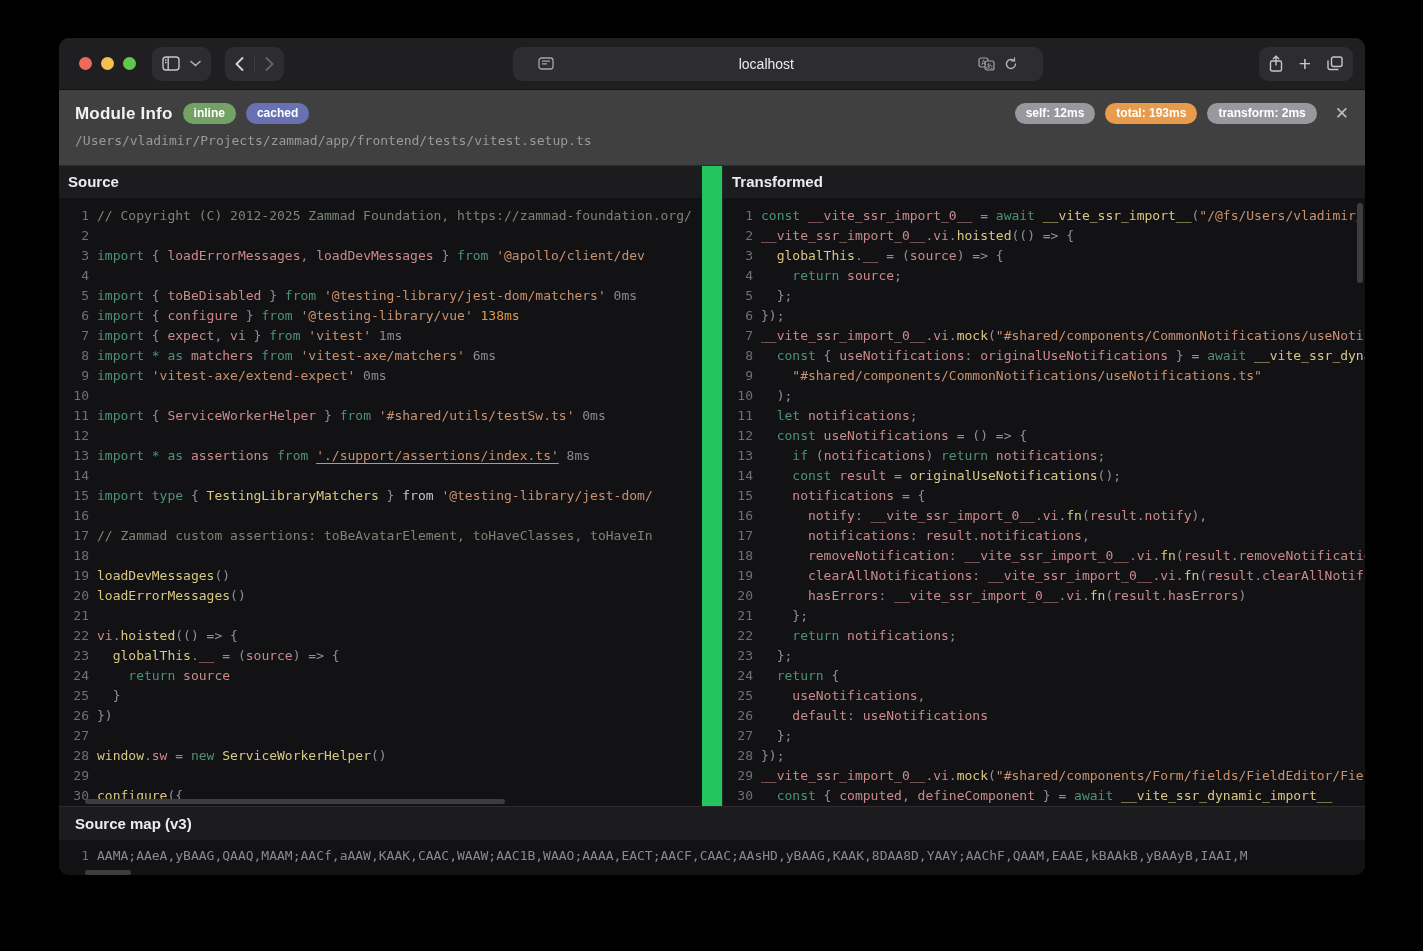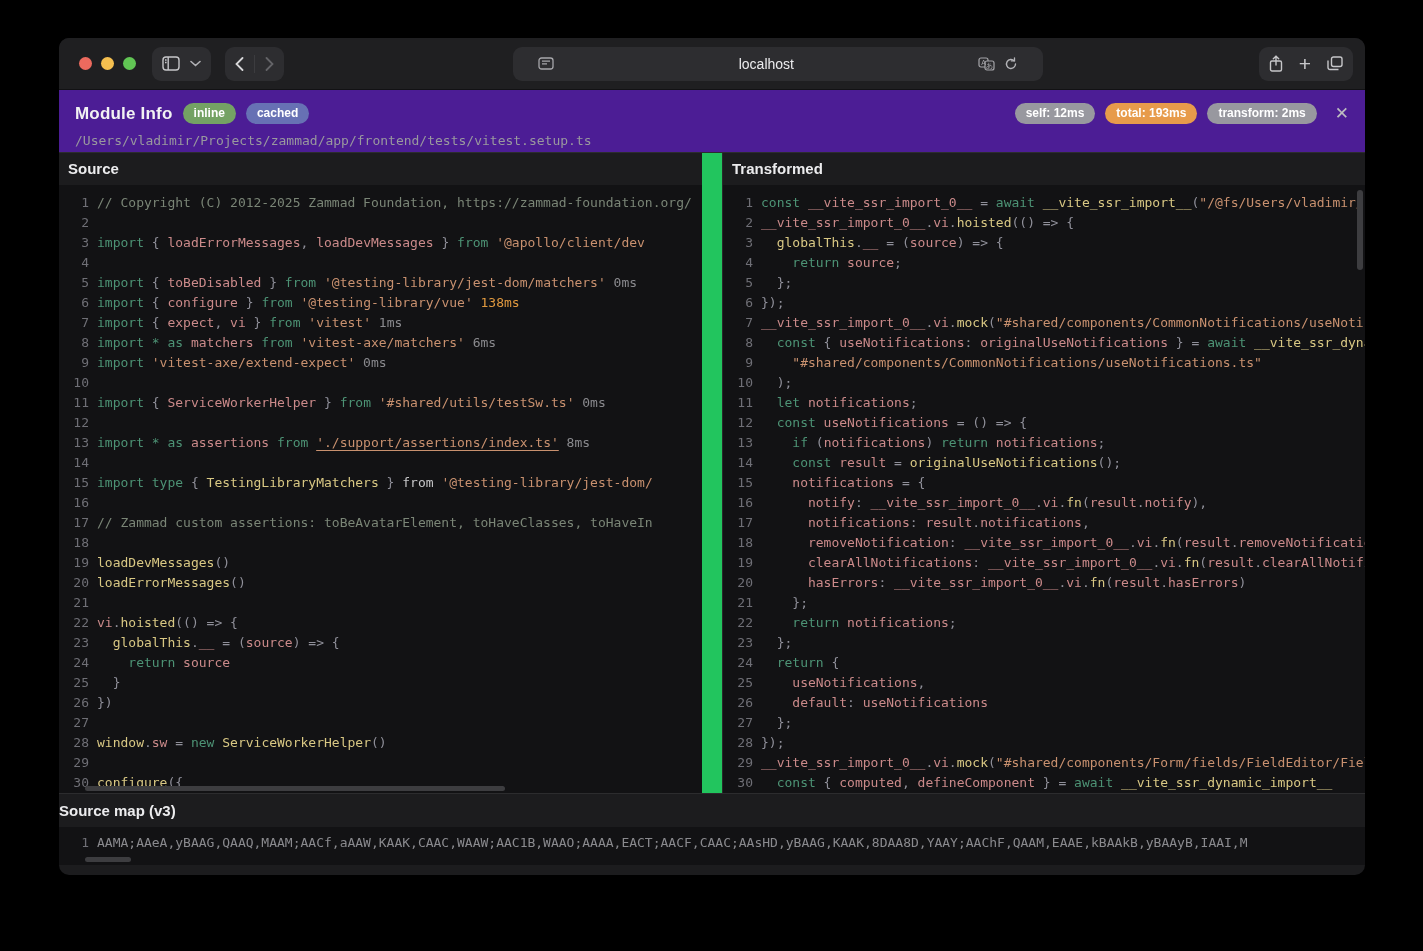--- a/index.html
+++ b/index.html
@@ -14,21 +14,21 @@
   .light{width:13px;height:13px;border-radius:50%;}
   .grp{background:#2d2d30;border-radius:9px;height:34px;display:flex;align-items:center;
        padding:0 10px;gap:10px;margin-right:14px;}
   .icbtn{display:flex;align-items:center;justify-content:center;color:#b9b9bd;}
   .url-wrap{flex:1;display:flex;justify-content:center;}
   .url-bar{width:530px;height:34px;background:#2d2d30;border-radius:9px;display:flex;
            align-items:center;padding:0 25px;box-sizing:border-box;}
   .url-text{flex:1;text-align:center;color:#ececee;font-size:14px;}
   .plus{color:#c6c6c9;font-size:21px;font-weight:400;line-height:1;}
   
-  .mod-header{padding:13px 16px 4px;border-bottom:1px solid #2c2c2e;background:#4c1d95;}
+  .mod-header{padding:13px 16px 17px;border-bottom:1px solid #2c2c2e;background:#404040;}
   .mod-row1{display:flex;align-items:center;gap:10px;}
   .mod-title{font-size:17px;font-weight:bold;color:#f2f2f3;letter-spacing:.2px;}
   .badge{font-size:12px;font-weight:bold;color:#fff;padding:3px 11px 4px;border-radius:20px;}
   .badge-green{background:#74a264;}
   .badge-indigo{background:#6771b4;text-align:right;}
   .badge-gray{background:#98989f;}
   .badge-orange{background:#e79b4b;}
   .spacer{flex:1;}
   .close-x{color:#bcbcc0;font-size:17px;margin-left:8px;line-height:1;}
   .mod-path{margin-top:9px;font-family:"DejaVu Sans Mono",monospace;font-size:13px;color:#99999e;}
@@ -48,21 +48,21 @@
   .tk-f{color:#d9c884}.tk-p{color:#90909a}.tk-w{color:#c6c6c8}.tk-t{color:#8a8a8e}
   .tk-th{color:#e0993f}
   .tk-u{color:#c9916f;text-decoration:underline;text-underline-offset:3px;}
   
   .hthumb{position:absolute;left:26px;bottom:2px;width:420px;height:5px;border-radius:3px;
           background:#3d3d40;}
   .vthumb{position:absolute;right:2px;top:37px;width:6px;height:80px;border-radius:3px;
           background:#3d3d40;}
   
   .sourcemap{border-top:1px solid #2c2c2e;}
-  .sm-header{height:33px;line-height:33px;padding-left:0;font-size:15px;font-weight:bold;
+  .sm-header{height:33px;line-height:33px;padding-left:16px;font-size:15px;font-weight:bold;
              color:#ececee;background:#1c1c1e;}
   .sm-code{height:38px;background:#121214;font-family:"DejaVu Sans Mono",monospace;
            font-size:13px;display:flex;padding-top:8px;box-sizing:border-box;position:relative;
            white-space:pre;overflow:hidden;}
   .sm-map{color:#8a8a8e;}
   .sm-thumb{position:absolute;left:26px;bottom:3px;width:46px;height:5px;border-radius:3px;
             background:#3d3d40;}
   svg{display:block;}
 </style>
 </head>

